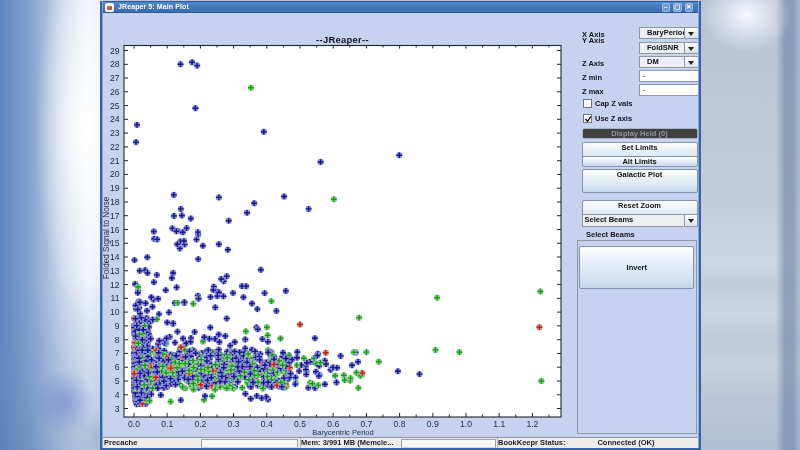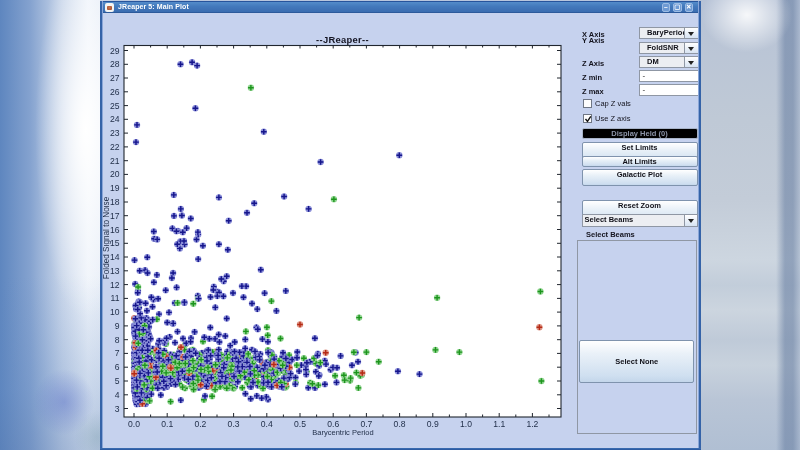--- a/index.html
+++ b/index.html
@@ -39,25 +39,25 @@
 .plabel { position:absolute; left:482px; font-size:7.5px; font-weight:bold; color:#14141e; height:12px; line-height:12px; z-index:2; }
 .combo { position:absolute; left:539px; width:59.5px; height:12.6px; border:1px solid #8f97a4; display:flex; background:#eceef2; z-index:2; }
 .combo .cbody { flex:1; font-size:7.5px; font-weight:bold; color:#101018; line-height:10.5px; padding-left:7px; overflow:hidden; }
 .combo .cbtn { width:13.5px; border-left:1px solid #8f97a4; background:linear-gradient(180deg,#fff,#d7e3f2); position:relative; }
 .combo .tri { position:absolute; left:3px; top:4px; width:0; height:0; border-left:3.5px solid transparent; border-right:3.5px solid transparent; border-top:4.5px solid #222; }
 .combo.sel { left:481.5px; width:116.5px; }
 .tfield { position:absolute; left:539px; width:59.5px; height:12px; background:#fff; border:1px solid #8f97a4; font-size:8px; color:#222; line-height:10px; padding-left:2.5px; z-index:2; }
 .ckrow { position:absolute; left:483px; height:10px; display:flex; align-items:center; z-index:2; }
 .ckbox { width:8.5px; height:8.5px; background:#fdfdfd; border:1px solid #6e7684; margin-right:3.5px; position:relative; }
 .ckbox svg { position:absolute; left:0; top:0; }
-.cklab { font-size:7.5px; font-weight:normal; color:#14141e; }
+.cklab { font-size:7.5px; font-weight:bold; color:#14141e; }
 .btn { position:absolute; left:481.5px; width:116px; text-align:center;
   background:linear-gradient(180deg,#ffffff 0,#e9f1f8 35%,#cfdff0 90%,#c5d8ec 100%);
   border:1px solid #7f93ad; border-radius:2px; font-size:7.5px; font-weight:bold; color:#101018; line-height:10.5px; z-index:2; }
-.btn.dis { background:#000000; color:#8c94a8; border-color:#a8b4c8; }
+.btn.dis { background:#404040; color:#8c94a8; border-color:#a8b4c8; }
 .sblab { position:absolute; left:486px; font-size:7.5px; font-weight:bold; color:#14141e; z-index:2; }
 .bpanel { position:absolute; left:476.8px; width:120px; height:194.5px; border:1px solid #8f97a4; z-index:2; }
 .bbtn { position:absolute; left:1.5px; width:115px; height:43px; text-align:center;
   background:linear-gradient(180deg,#ffffff 0,#eaf1f8 30%,#cfdff0 85%,#c3d6ea 100%);
   border:1px solid #7f93ad; border-radius:2px; font-size:7.5px; font-weight:bold; color:#101018;
   display:flex; align-items:center; justify-content:center; }
 </style></head>
 <body>
 <div id="win">
   <div id="content">
@@ -1824,34 +1824,44 @@
       <span class="ckbox ck">
         <svg width="8" height="8" viewBox="0 0 8 8">
           <path d="M1.5 4l2 2.4L6.8 1.4" stroke="#111" stroke-width="1.4" fill="none"></path>
         </svg>
       </span>
       <span class="cklab">Use Z axis</span>
     </div>
 <div class="btn dis" style="top:126.6px;height:11.4px">Display Held (0)</div>
 <div class="btn" style="top:140.6px;height:22px">Set Limits</div>
 <div class="btn" style="top:154.6px;height:11.4px">Alt Limits</div>
-<div class="btn" style="top:168px;height:17px">Galactic Plot</div>
+<div class="btn" style="top:168px;height:24px">Galactic Plot</div>
 <div class="btn" style="top:199.4px;height:25px">Reset Zoom</div>
 <div class="combo sel" style="top:213.4px">
       <span class="cbody" style="text-align:left;padding-left:2px">Select Beams</span>
       <span class="cbtn">
         <span class="tri"></span>
       </span>
     </div>
 <div class="sblab" style="top:228.7px">Select Beams</div>
 <div class="bpanel" style="top:238.6px">
-<div class="bbtn" style="top:99.6px">Select None</div>
+<div class="bbtn" style="top:5px">Invert</div>
 </div>
   <div id="tbar">
     <span id="ticon"></span>
     <span class="ttl">JReaper 5: Main Plot</span>
     <span class="wb mn">–</span>
       <span class="wb mx">▢</span>
       <span class="wb cl">✕</span>
   </div>
+  <div id="sbar">
+    <span class="seg" style="left:4px">Precache</span>
+    <span class="sfield" style="left:101px;width:97px"></span>
+    <span class="sep" style="left:199.5px"></span>
+      <span class="seg" style="left:201px">Mem: 3/991 MB (Memcle...</span>
+    <span class="sfield" style="left:301px;width:95px"></span>
+    <span class="sep" style="left:397px"></span>
+      <span class="seg" style="left:398px">BookKeepr Status:</span>
+    <span class="seg" style="left:468px;width:116px;text-align:center">Connected (OK)</span>
+  </div>
   <div class="eL"></div>
     <div class="eR"></div>
   <div class="wbot"></div>
 </div>
 </body></html>

